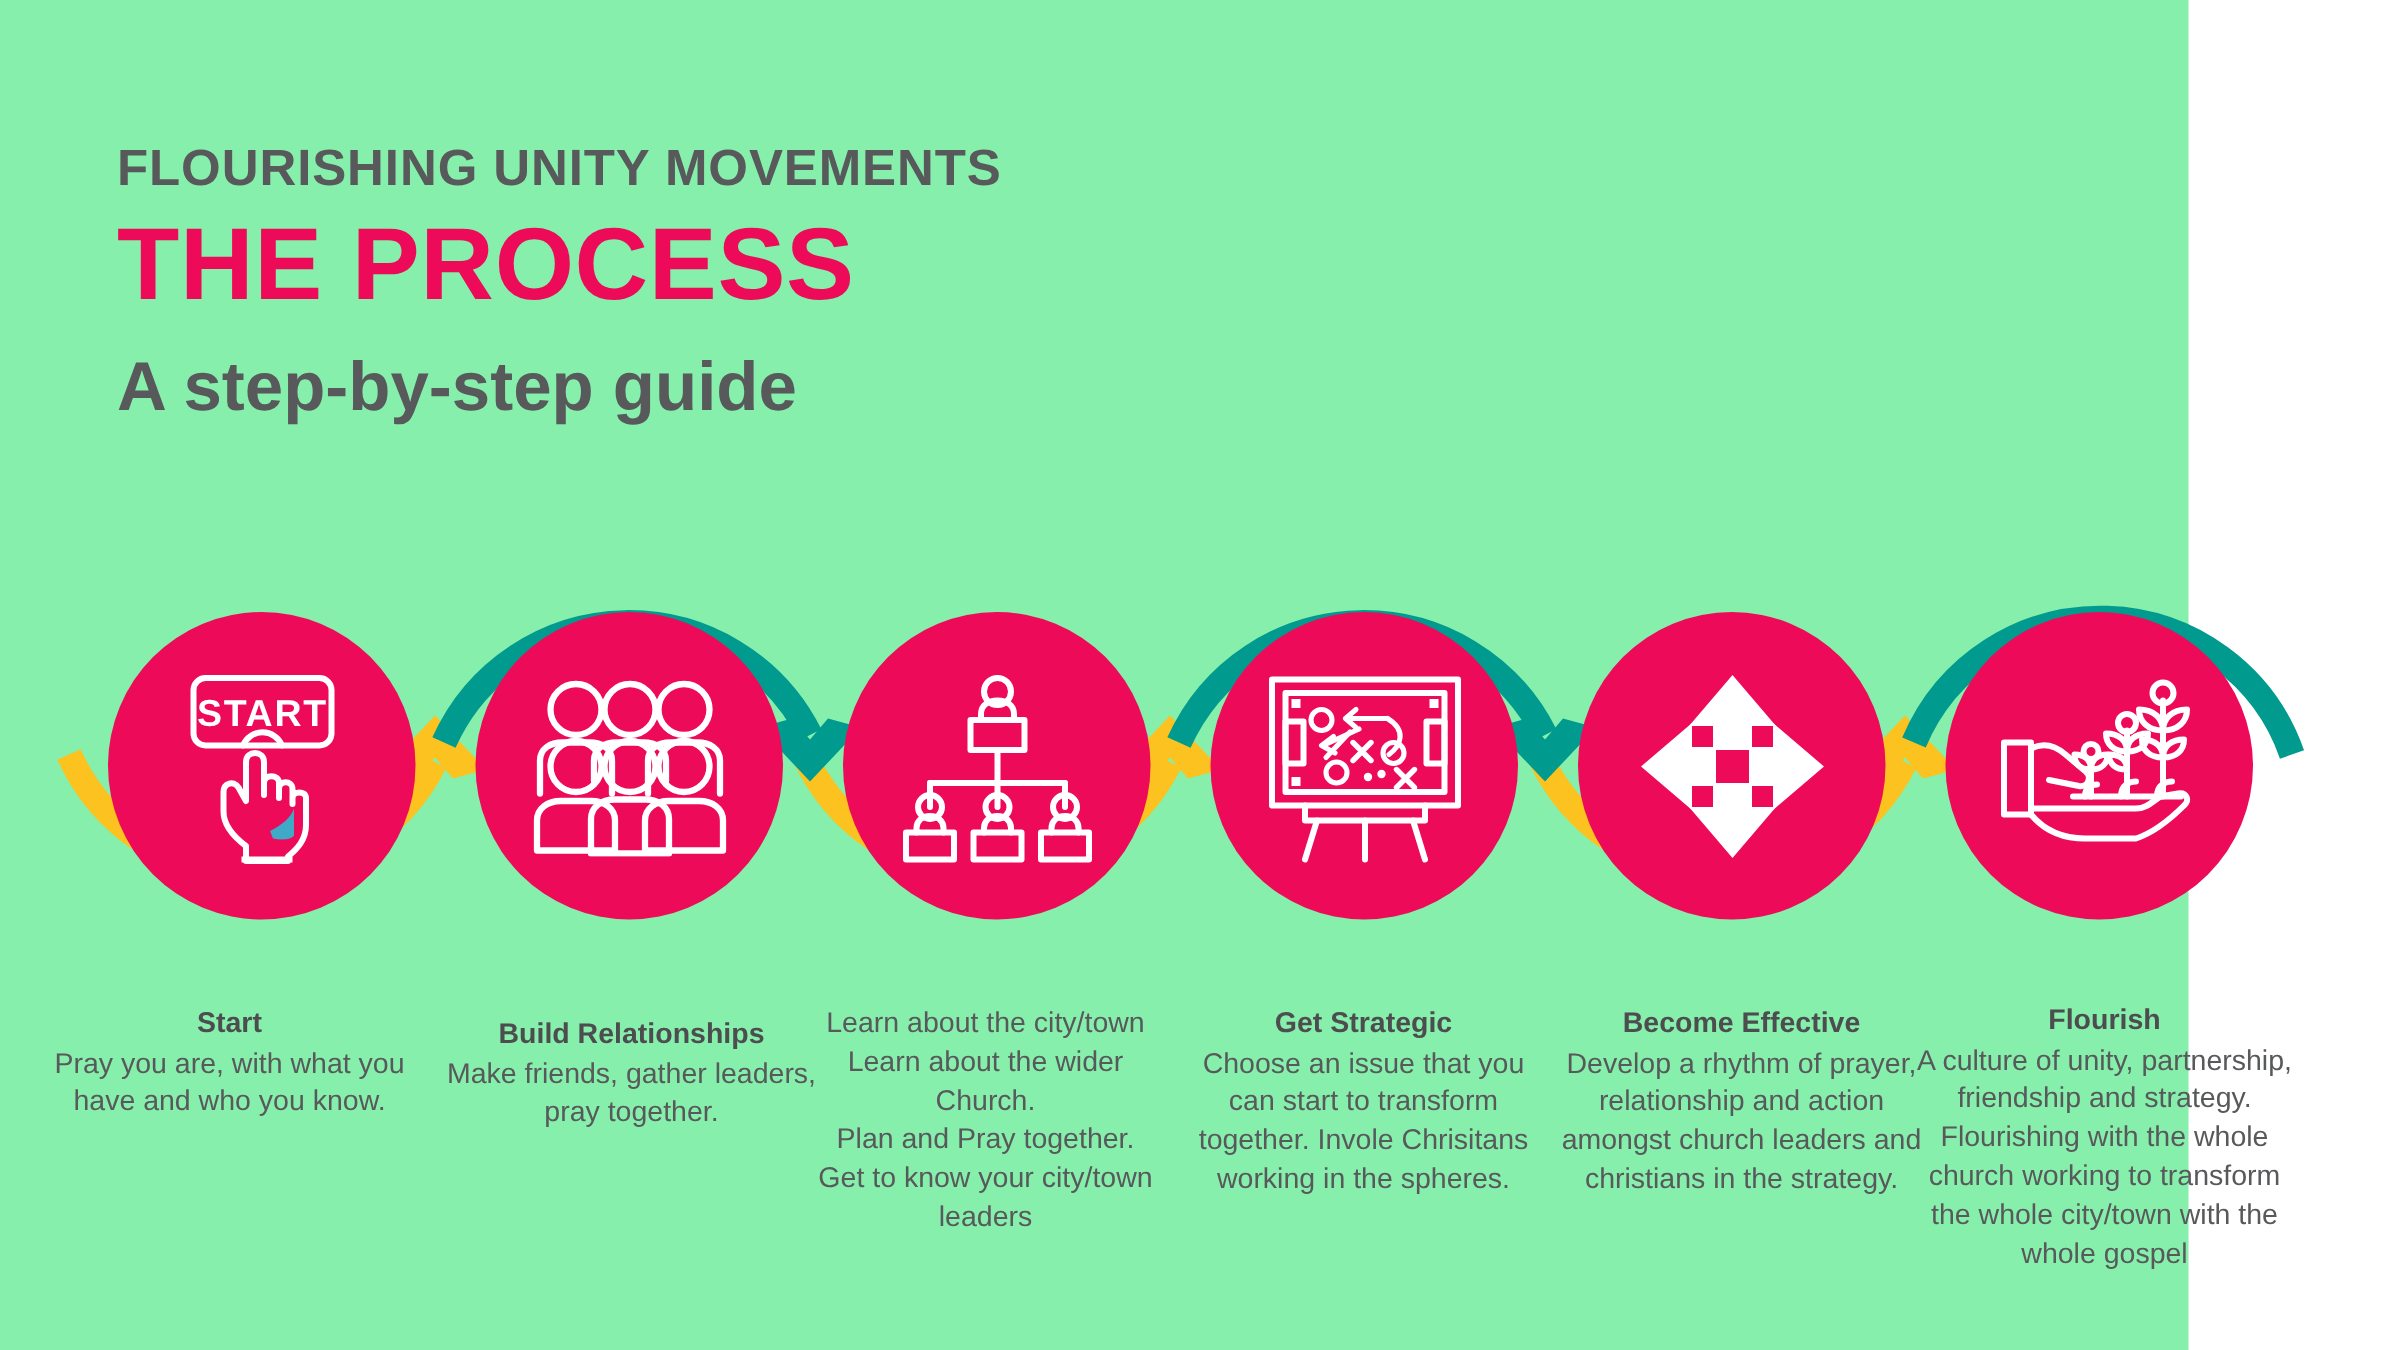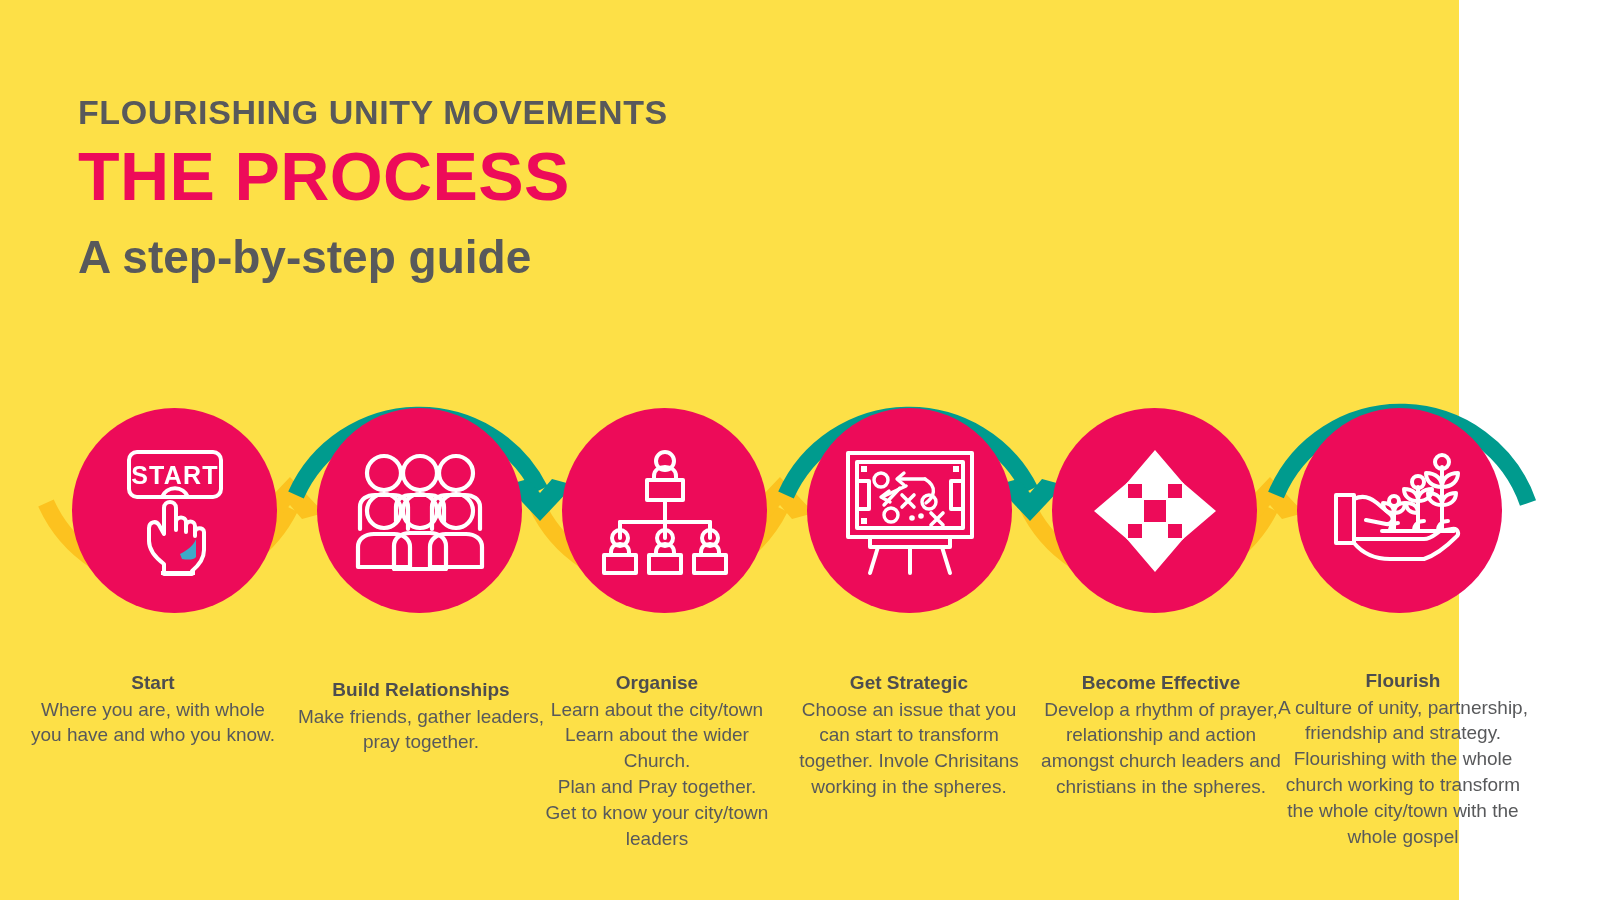--- a/index.html
+++ b/index.html
@@ -10,21 +10,21 @@
     height: 900px;
     background: #ffffff;
     font-family: "Liberation Sans", sans-serif;
     overflow: hidden;
   }
 
   .page {
     position: relative;
     width: 1459px;
     height: 900px;
-    background: #fde047;
+    background: #86efac;
   }
 
   
   .header {
     position: absolute;
     left: 78px;
     top: 92px;
     width: 900px;
   }
 
@@ -327,44 +327,43 @@
         </g>
       </svg>
     </div>
 
   </div>
 
   <div class="captions">
 
     <div class="caption" style="left:28px; top:10px;">
       <div class="caption-title">Start</div>
-      <div class="caption-body">Where you are, with whole you have and who you know.</div>
+      <div class="caption-body">Pray you are, with what you have and who you know.</div>
     </div>
 
     <div class="caption" style="left:280px; top:17px;margin-left:16px;">
       <div class="caption-title">Build Relationships</div>
       <div class="caption-body">Make friends, gather leaders, pray together.</div>
     </div>
 
     <div class="caption" style="left:532px; top:10px;">
-      <div class="caption-title">Organise</div>
       <div class="caption-body">Learn about the city/town
 Learn about the wider Church.
 Plan and Pray together.
 Get to know your city/town leaders</div>
     </div>
 
     <div class="caption" style="left:784px; top:10px;">
       <div class="caption-title">Get Strategic</div>
       <div class="caption-body">Choose an issue that you can start to transform together. Invole Chrisitans working in the spheres.</div>
     </div>
 
     <div class="caption" style="left:1036px; top:10px;">
       <div class="caption-title">Become Effective</div>
-      <div class="caption-body">Develop a rhythm of prayer, relationship and action amongst church leaders and christians in the spheres.</div>
+      <div class="caption-body">Develop a rhythm of prayer, relationship and action amongst church leaders and christians in the strategy.</div>
     </div>
 
     <div class="caption" style="left:1278px; top:8px;">
       <div class="caption-title">Flourish</div>
       <div class="caption-body">A culture of unity, partnership, friendship and strategy. Flourishing with the whole church working to transform the whole city/town with the whole gospel</div>
     </div>
 
   </div>
 
 </div>

